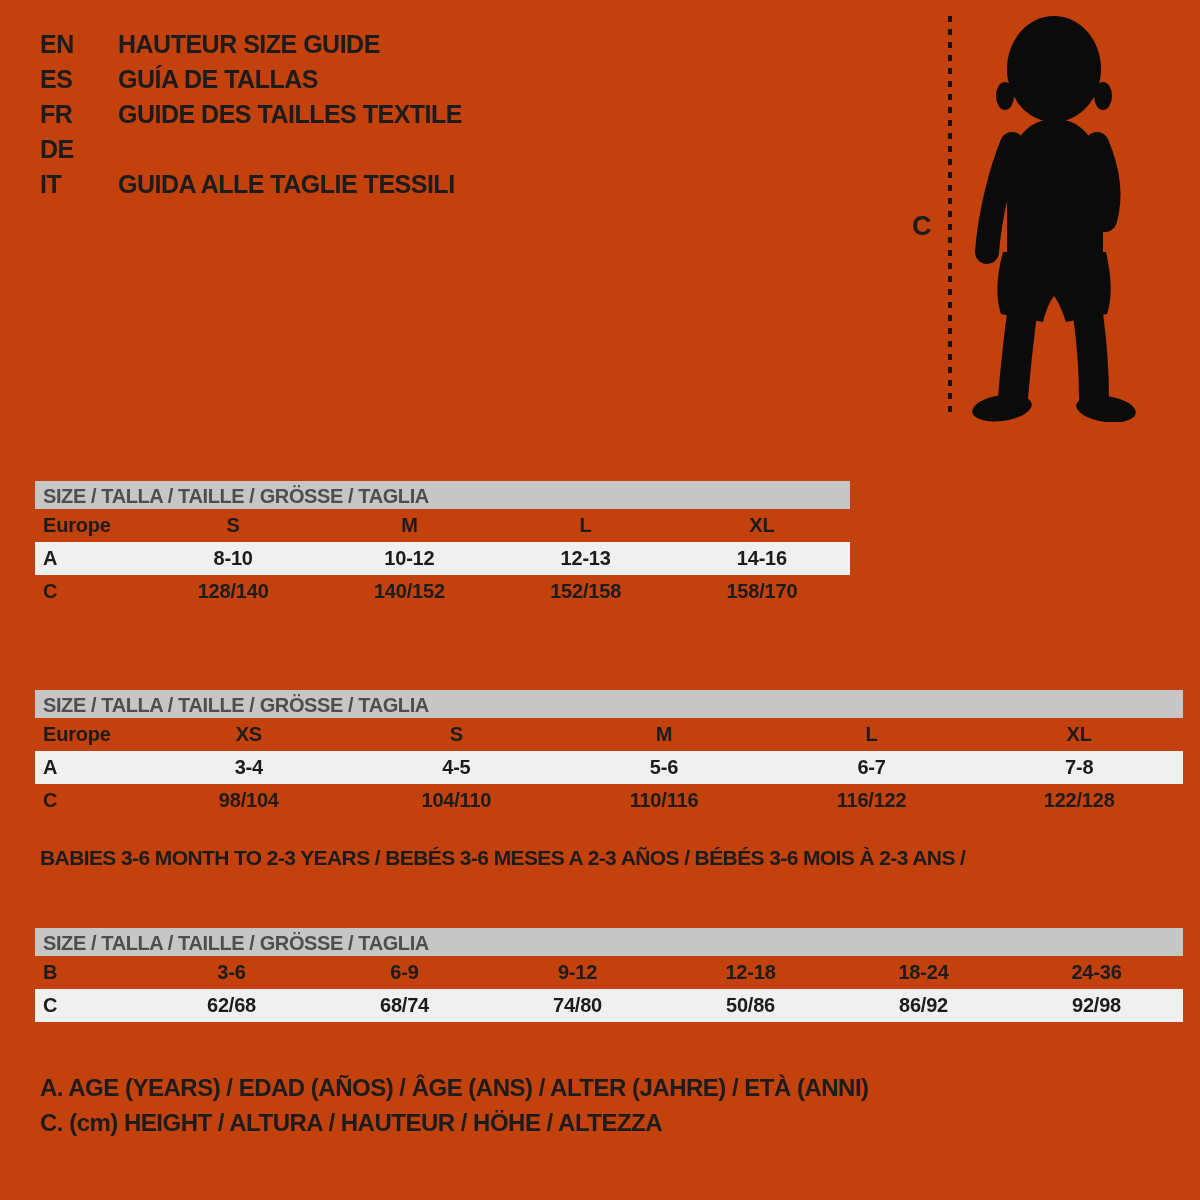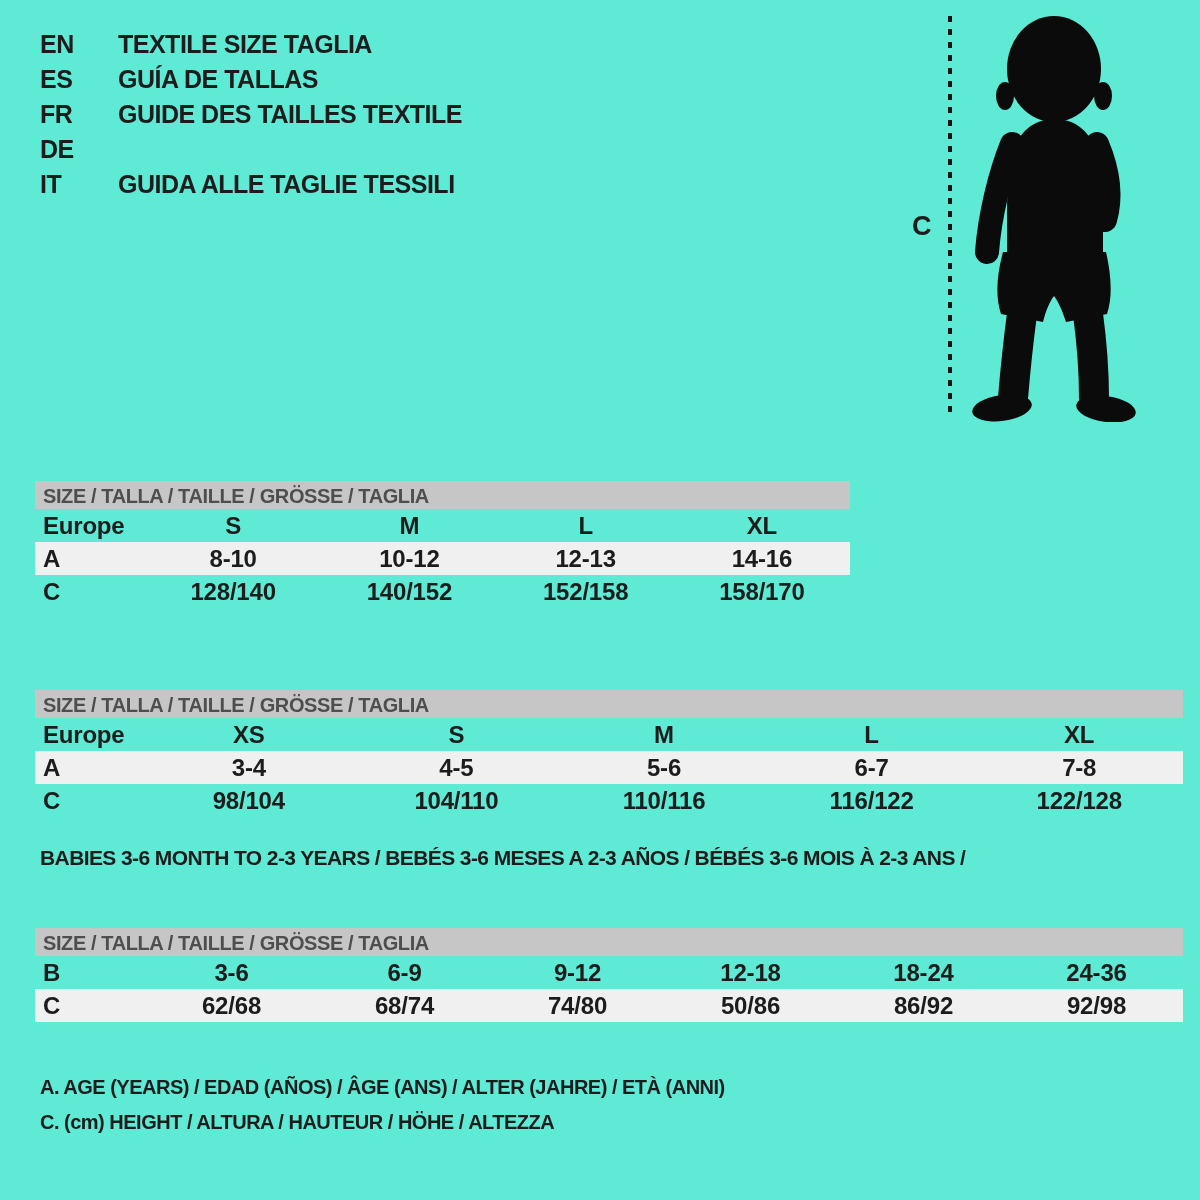--- a/index.html
+++ b/index.html
@@ -1,18 +1,18 @@
 <!DOCTYPE html>
 <html><head>
 <meta charset="utf-8">
 <title>Textile Size Guide</title>
 <style>
   * { margin:0; padding:0; box-sizing:border-box; }
   body { background:#ffffff; font-family:"Liberation Sans","DejaVu Sans",sans-serif; }
-  #canvas { position:relative; width:1200px; height:1200px; background:#5eead4; overflow:hidden;
+  #canvas { position:relative; width:1200px; height:1200px; background:#c2410c; overflow:hidden;
             color:#1c1c1c; }
 
   
   .lang-block { position:absolute; left:40px; top:27px; }
   .lang-row  { display:flex; font-size:25px; font-weight:bold; line-height:35px; letter-spacing:-0.5px; }
   .lang-code { width:78px; flex:0 0 78px; }
 
   
   .measure-line { position:absolute; left:948px; top:16px; width:4px; height:400px;
                   background:repeating-linear-gradient(to bottom,#141414 0 6px,transparent 6px 13px); }
@@ -22,40 +22,40 @@
   
   .sec-title { position:absolute; left:40px; font-size:21px; font-weight:bold;
                letter-spacing:-0.6px; white-space:nowrap; }
   .sec-title .sub { font-size:0.6em; vertical-align:-0.28em; }
 
   
   .tablewrap { position:absolute; left:35px; }
   .size-bar { height:28px; line-height:30px; background:#c6c6c6; color:#4e4e4e;
               font-size:20px; font-weight:bold; letter-spacing:-0.4px; padding-left:8px; }
   table { width:100%; border-collapse:collapse; table-layout:fixed;
-          font-size:24px; font-weight:bold; letter-spacing:-0.2px; }
+          font-size:20px; font-weight:bold; letter-spacing:-0.2px; }
   col.labelcol { width:110px; }
   tr { height:33px; }
   td { text-align:center; padding:0; }
   td.rowlabel { text-align:left; padding-left:8px; }
   tr.shaded { background:#f0f0f0; }
 
   
-  .legend { position:absolute; left:40px; top:1070px; font-size:20px; font-weight:bold;
+  .legend { position:absolute; left:40px; top:1070px; font-size:24px; font-weight:bold;
             letter-spacing:-0.5px; line-height:35px; white-space:nowrap; }
 </style>
 </head>
 <body>
 
 <div id="canvas">
 
   <div class="lang-block">
     <div class="lang-row">
       <span class="lang-code">EN</span>
-      <span class="lang-label">TEXTILE SIZE TAGLIA</span>
+      <span class="lang-label">HAUTEUR SIZE GUIDE</span>
     </div>
     <div class="lang-row">
       <span class="lang-code">ES</span>
       <span class="lang-label">GUÍA DE TALLAS</span>
     </div>
     <div class="lang-row">
       <span class="lang-code">FR</span>
       <span class="lang-label">GUIDE DES TAILLES TEXTILE</span>
     </div>
     <div class="lang-row">

